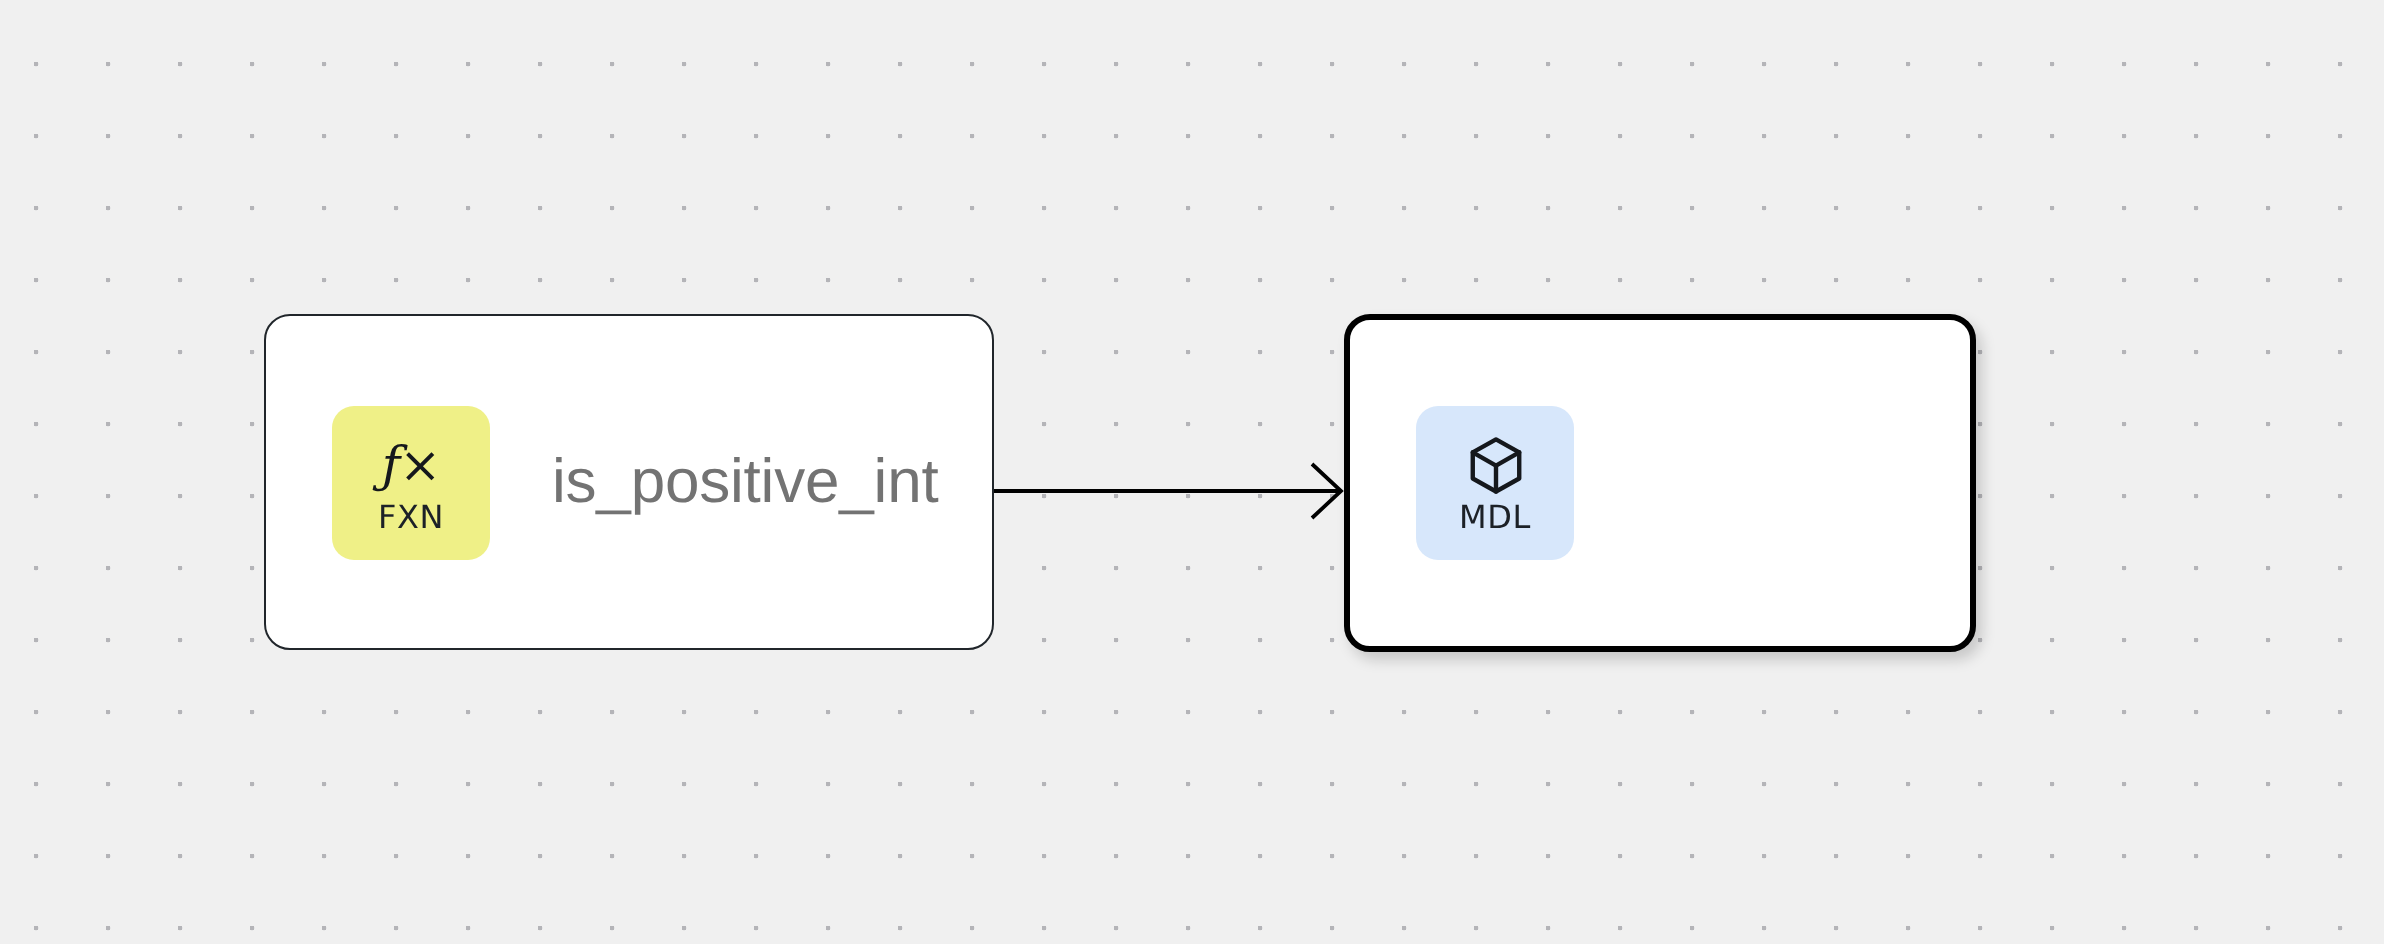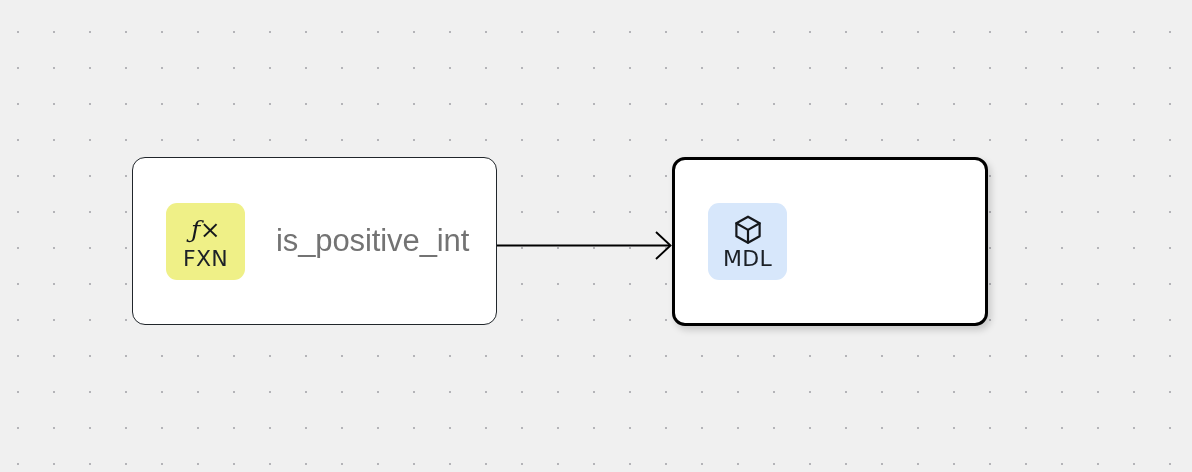--- a/index.html
+++ b/index.html
@@ -94,21 +94,21 @@
   .badge-fx {
     font-family: "DejaVu Serif", serif;
     font-size: 25px;
     font-style: italic;
     color: #15181c;
     line-height: 1;
     letter-spacing: -0.5px;
   }
   .badge-abbr {
     font-family: "DejaVu Sans", sans-serif;
-    font-size: 22px;
+    font-size: 16px;
     color: #1c2127;
     letter-spacing: 0.3px;
     line-height: 1;
   }
 
   
   .node-label {
     font-family: Liberation Sans, sans-serif;
     font-size: 31px;
     color: #737373;

